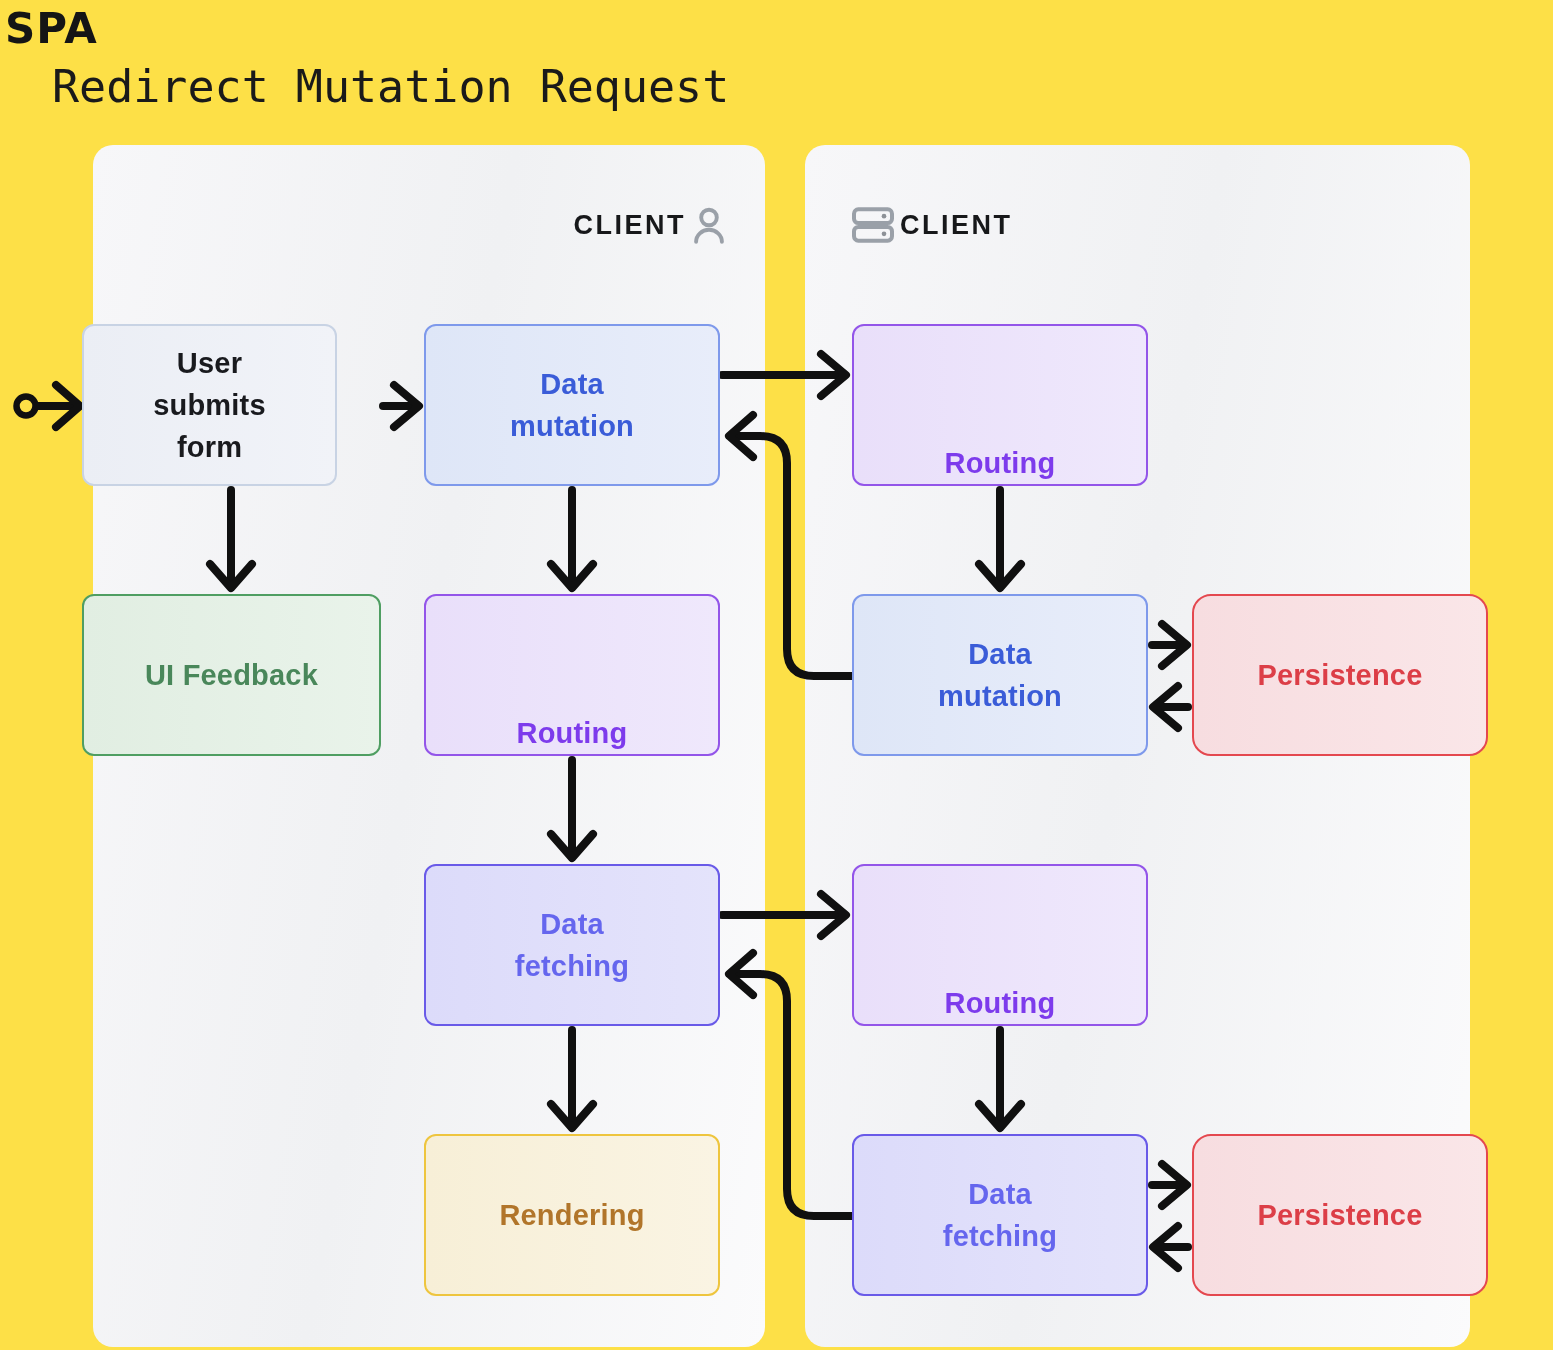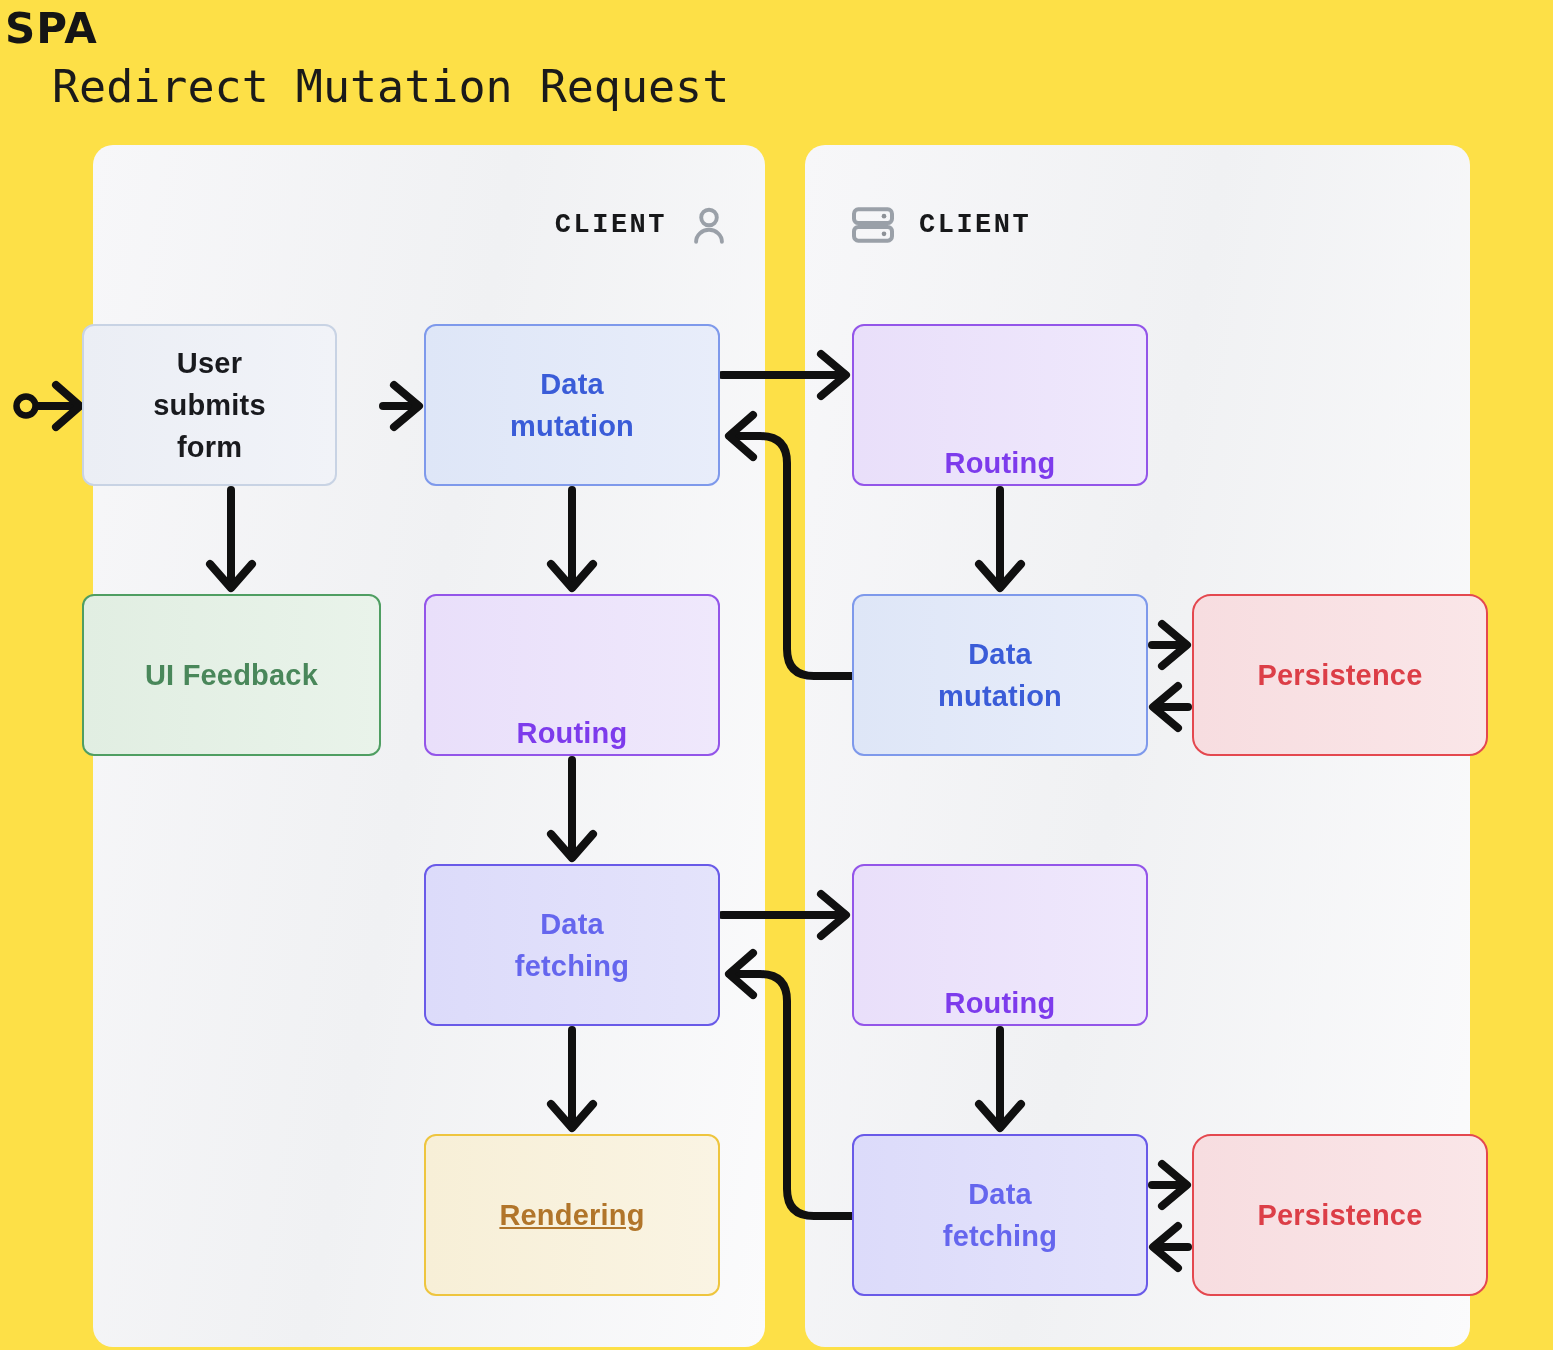--- a/index.html
+++ b/index.html
@@ -17,22 +17,22 @@
     font-family:"DejaVu Sans Mono",monospace;font-weight:500;
     font-size:45px;color:#1a1a1a;margin-left:48px;
   }
   .panel{
     position:absolute;border-radius:20px;
     background:linear-gradient(100deg,#f7f7f9 0%,#f0f1f3 48%,#fbfbfc 100%);
   }
   .panel.client{left:93px;top:145px;width:672px;height:1202px;}
   .panel.server{left:805px;top:145px;width:665px;height:1202px;}
   .panel-header{
-    position:absolute;height:44px;display:flex;align-items:center;gap:24px;
-    font-family:Liberation Mono, monospace;font-weight:700;
+    position:absolute;height:44px;display:flex;align-items:center;gap:5px;
+    font-family:Liberation Sans, sans-serif;font-weight:700;
     font-size:27px;letter-spacing:2.5px;color:#17181a;
   }
   .panel-header.client{left:93px;top:203px;width:634px;justify-content:flex-end;}
   .panel-header.server{left:851px;top:203px;}
   .hdr-icon{display:flex;align-items:center;}
   .node{
     position:absolute;border-radius:12px;border:2px solid;
     display:flex;align-items:center;justify-content:center;
     box-sizing:border-box;z-index:3;
   }
@@ -44,21 +44,21 @@
   .n-gray  .node-label{color:#191a1e;}
   .n-blue  {border-color:#7e99eb;background:linear-gradient(90deg,#dee6f7,#e8edfa);}
   .n-blue  .node-label{color:#3a5cd8;}
   .n-purple{border-color:#9355e9;background:linear-gradient(90deg,#e9dffa,#efe8fc);align-items:flex-end;}
   .n-purple .node-label{color:#7d3bec;}
   .n-green {border-color:#4f9e62;background:linear-gradient(90deg,#e1eee2,#e9f3ea);align-items:center;}
   .n-green .node-label{color:#49875a;}
   .n-indigo{border-color:#695ae8;background:linear-gradient(90deg,#dcdbfa,#e4e3fb);}
   .n-indigo .node-label{color:#6566ee;}
   .n-yellow{border-color:#eec53e;background:linear-gradient(90deg,#f7efd7,#faf4e3);}
-  .n-yellow .node-label{color:#b1752a;text-decoration:underline;}
+  .n-yellow .node-label{color:#b1752a;}
   .n-red   {border-color:#e4484f;background:linear-gradient(90deg,#f7dde0,#fae6e8);border-radius:19px;}
   .n-red   .node-label{color:#dc3e47;}
   svg.edges{position:absolute;left:0;top:0;z-index:2;pointer-events:none;}
   svg.edges path, svg.edges circle{
     fill:none;stroke:#101010;stroke-width:8;
     stroke-linecap:round;stroke-linejoin:round;
   }
   svg.edges circle{stroke-width:6.5;}
 </style>
 </head>

